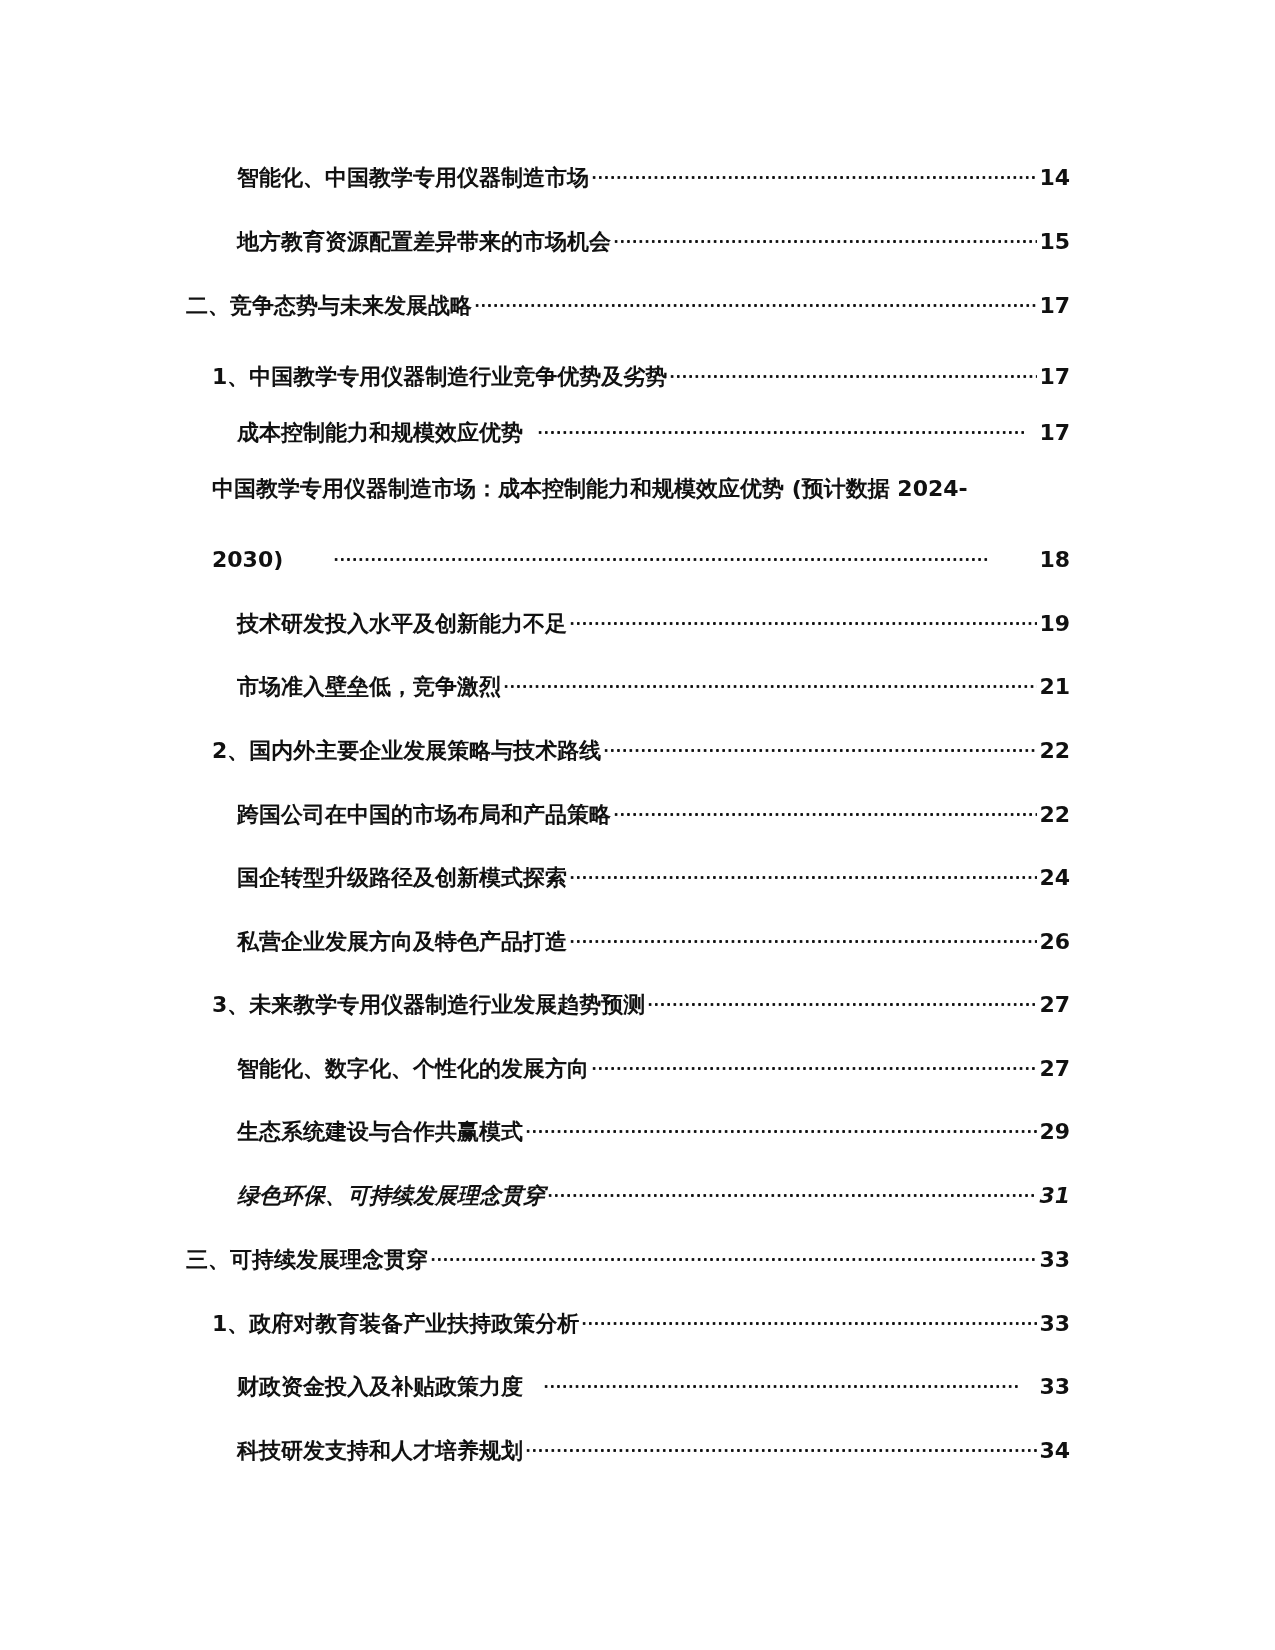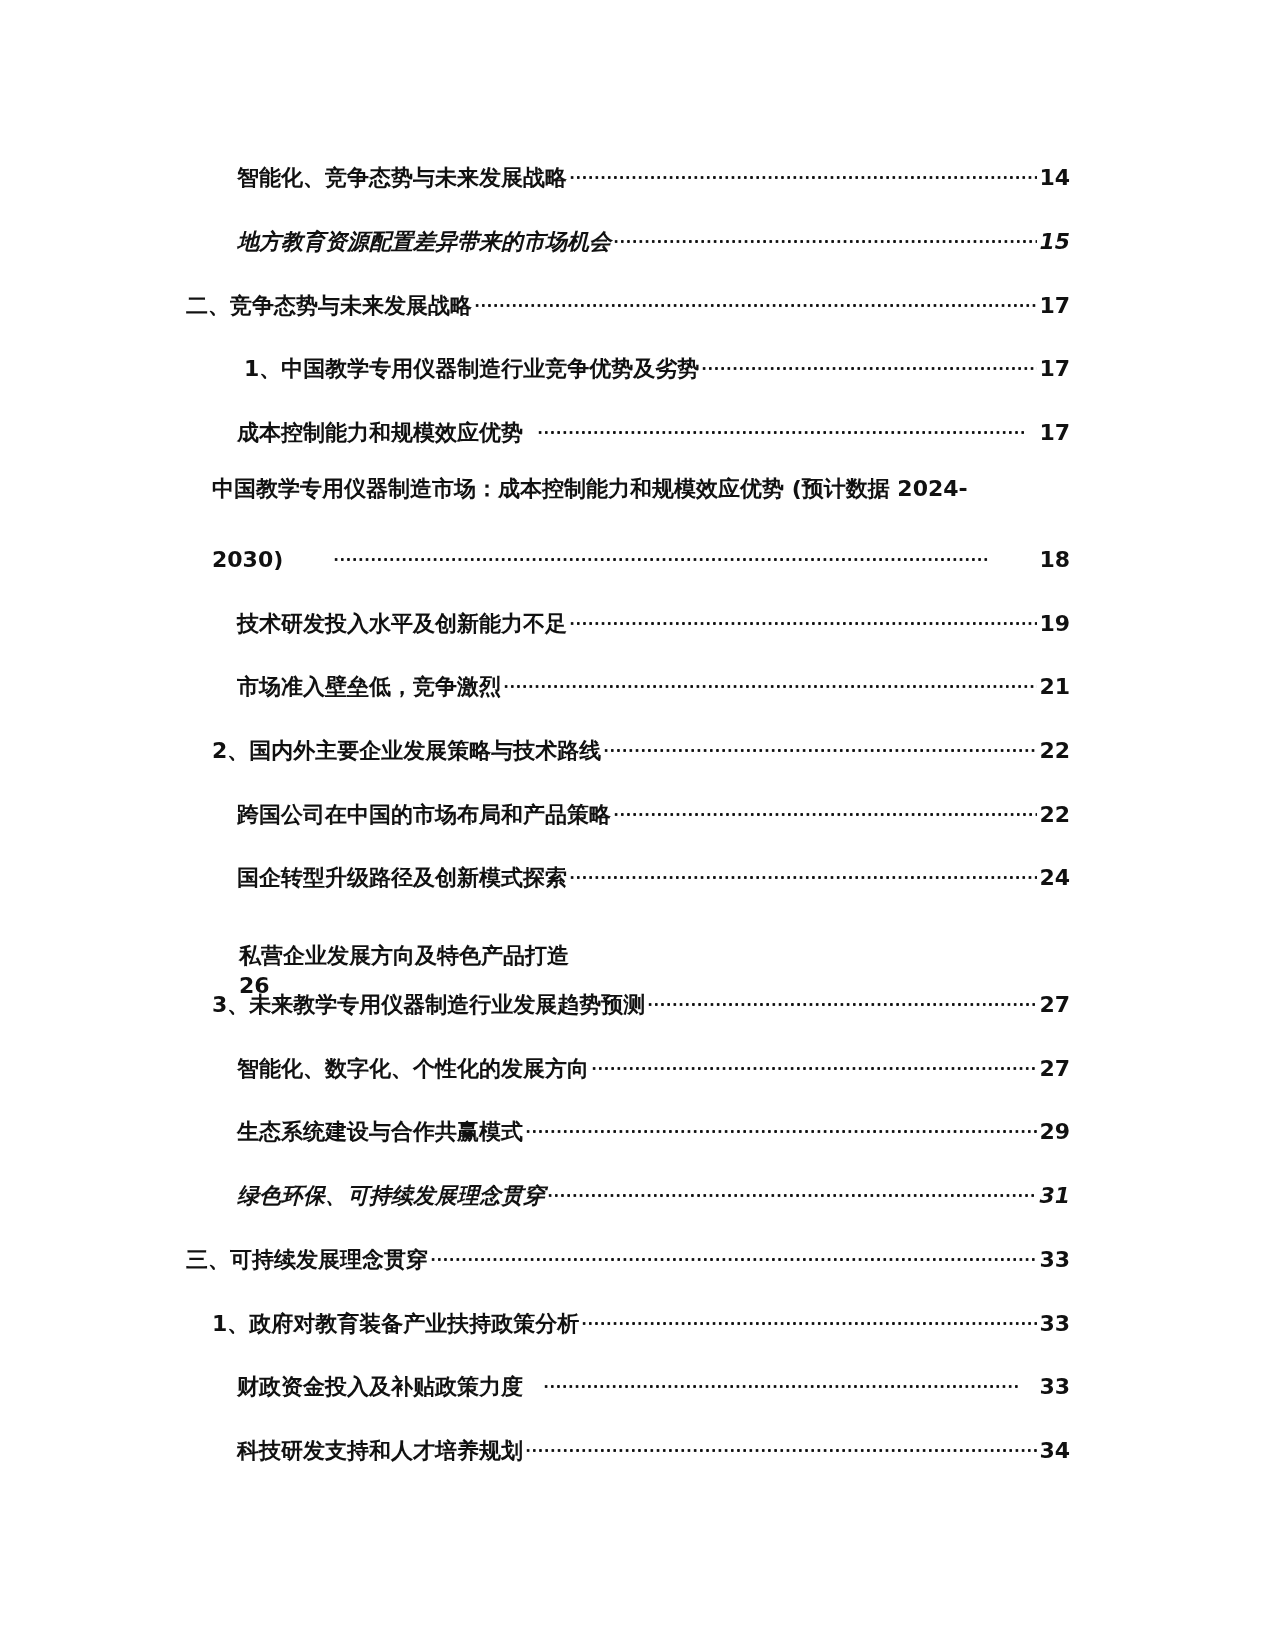--- a/index.html
+++ b/index.html
@@ -69,38 +69,38 @@
       height: 30px;
       white-space: nowrap;
     }
   </style>
 </head>
 <body>
 
 <div class="toc">
 
   <div class="toc-entry lvl-3" style="top:155px;">
-    <span class="entry-title">智能化、竞争态势与未来发展战略</span>
+    <span class="entry-title">智能化、中国教学专用仪器制造市场</span>
     <span class="leader"></span>
     <span class="page-num">14</span>
   </div>
 
-  <div class="toc-entry lvl-3" style="top:219px;font-style:italic;">
+  <div class="toc-entry lvl-3" style="top:219px;">
     <span class="entry-title">地方教育资源配置差异带来的市场机会</span>
     <span class="leader"></span>
     <span class="page-num">15</span>
   </div>
 
   <div class="toc-entry lvl-1" style="top:283px;">
     <span class="entry-title">二、竞争态势与未来发展战略</span>
     <span class="leader"></span>
     <span class="page-num">17</span>
   </div>
 
-  <div class="toc-entry lvl-2" style="top:346px;margin-left:32px;">
+  <div class="toc-entry lvl-2" style="top:354px;">
     <span class="entry-title">1、中国教学专用仪器制造行业竞争优势及劣势 </span>
     <span class="leader"></span>
     <span class="page-num">17</span>
   </div>
 
   <div class="toc-entry lvl-3" style="top:410px;gap:12px;">
     <span class="entry-title">成本控制能力和规模效应优势</span>
     <span class="leader"></span>
     <span class="page-num">17</span>
   </div>
@@ -136,21 +136,21 @@
     <span class="leader"></span>
     <span class="page-num">22</span>
   </div>
 
   <div class="toc-entry lvl-3" style="top:855px;">
     <span class="entry-title">国企转型升级路径及创新模式探索</span>
     <span class="leader"></span>
     <span class="page-num">24</span>
   </div>
 
-  <div class="toc-entry lvl-3" style="top:941px;flex-direction:column;">
+  <div class="toc-entry lvl-3" style="top:919px;">
     <span class="entry-title">私营企业发展方向及特色产品打造</span>
     <span class="leader"></span>
     <span class="page-num">26</span>
   </div>
 
   <div class="toc-entry lvl-2" style="top:982px;">
     <span class="entry-title">3、未来教学专用仪器制造行业发展趋势预测 </span>
     <span class="leader"></span>
     <span class="page-num">27</span>
   </div>

